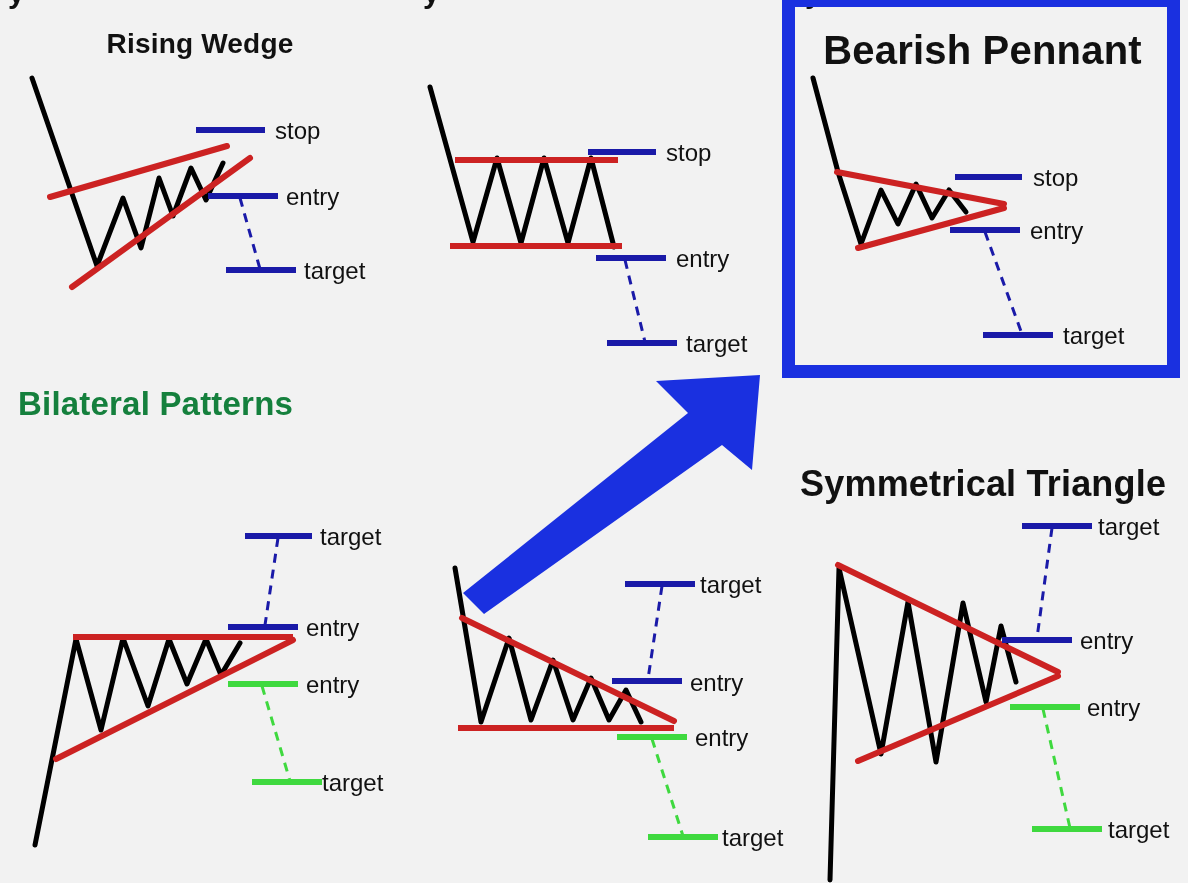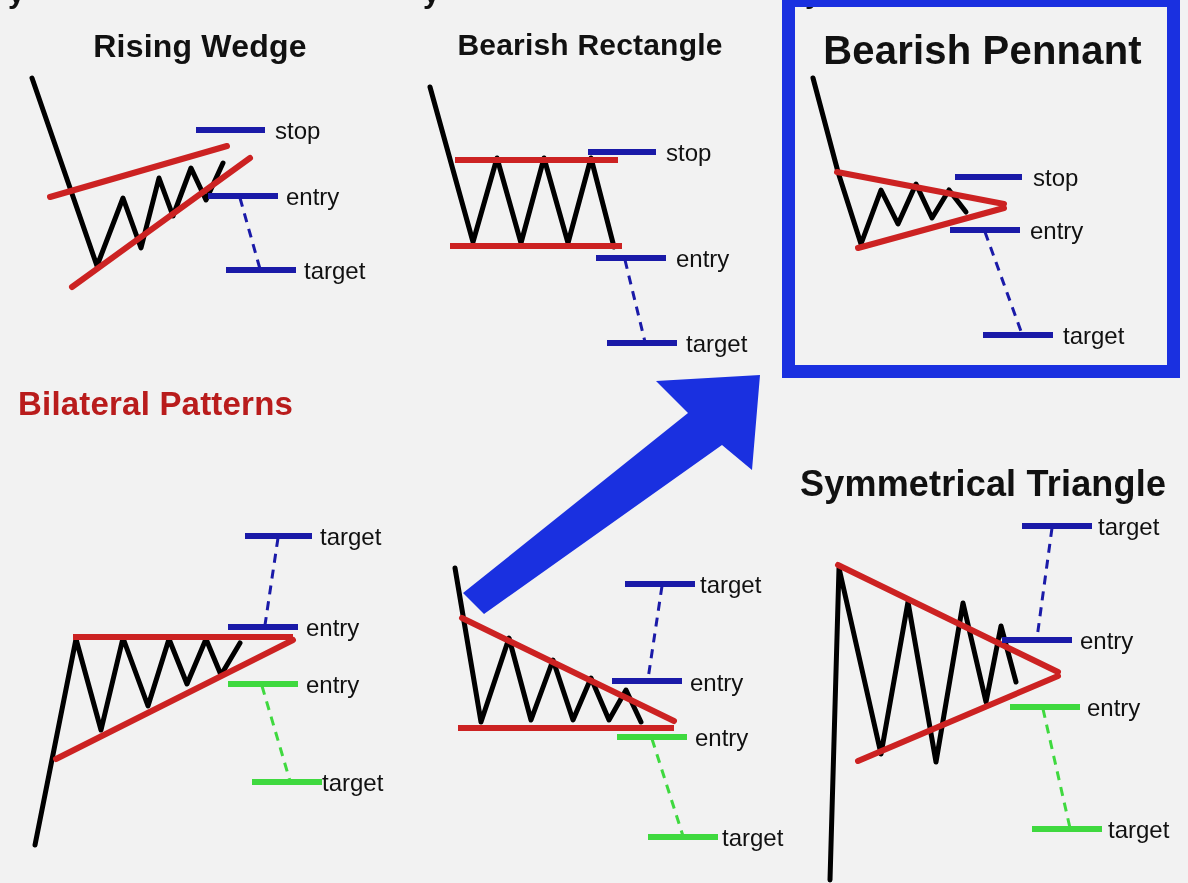--- a/index.html
+++ b/index.html
@@ -19,21 +19,21 @@
     position: absolute;
     font-weight: bold;
     color: #111111;
     white-space: nowrap;
     text-align: center;
     letter-spacing: 0.2px;
   }
   .section-head {
     position: absolute;
     font-weight: bold;
-    color: #b91c1c;
+    color: #15803d;
     white-space: nowrap;
     letter-spacing: 0.2px;
   }
   .lbl {
     position: absolute;
     color: #111111;
     white-space: nowrap;
     font-size: 24px;
   }
   svg { position: absolute; top: 0; left: 0; overflow: visible; }
@@ -52,21 +52,21 @@
 </style>
 </head>
 <body>
 
 <div id="stage">
 
   <div class="topcut" style="left:8px; top:-24px; font-size:30px;">y</div>
   <div class="topcut" style="left:423px; top:-24px; font-size:30px;">y</div>
   <div class="topcut" style="left:805px; top:-24px; font-size:30px;">y</div>
 
-  <div class="ptitle" style="left:0px; top:28px; width:400px; font-size:32px;text-align:center;">Rising Wedge</div>
+  <div class="ptitle" style="left:0px; top:28px; width:400px; font-size:28px;text-align:center;">Rising Wedge</div>
 
   <svg width="1188" height="883">
 
     <g>
       <polyline fill="none" stroke="#000000" stroke-width="5" stroke-linejoin="round" stroke-linecap="round" points="32,78 97,266 123,198 141,248 159,178 173,216 191,168 206,200 223,163"></polyline>
       <line x1="50" y1="197" x2="227" y2="146" stroke="#cc2222" stroke-width="6" stroke-linecap="round"></line>
       <line x1="72" y1="287" x2="250" y2="158" stroke="#cc2222" stroke-width="6" stroke-linecap="round"></line>
       <line x1="196" y1="130" x2="265" y2="130" stroke="#1a1aa8" stroke-width="6" stroke-linecap="butt"></line>
       <line x1="208" y1="196" x2="278" y2="196" stroke="#1a1aa8" stroke-width="6" stroke-linecap="butt"></line>
       <line x1="226" y1="270" x2="296" y2="270" stroke="#1a1aa8" stroke-width="6" stroke-linecap="butt"></line>
@@ -129,21 +129,20 @@
       <line x1="1043" y1="709" x2="1070" y2="828" stroke="#3fd93f" stroke-width="3" stroke-dasharray="9,7"></line>
     </g>
 
     <g>
       <polygon fill="#1a30e0" points="463,593 688,413 656,381 760,375 752,470 722,445 484,614"></polygon>
     </g>
   </svg>
 
   <div class="highlight-box" style="left:782px; top:-6px; width:398px; height:384px; border:13px solid #1a30e0;"></div>
 
-  <div class="ptitle" style="left:400px; top:28px; width:380px; font-size:30px;">Bearish Rectangle</div>
   <div class="ptitle" style="left:795px; top:28px; width:375px; font-size:40px;">Bearish Pennant</div>
 
   <div class="section-head" style="left:18px; top:385px; font-size:33px;">Bilateral Patterns</div>
 
   <div class="ptitle" style="left:800px; top:463px; width:360px; font-size:36px;">Symmetrical Triangle</div>
 
   <div class="lbl" style="left:275px; top:117px;">stop</div>
   <div class="lbl" style="left:286px; top:183px;">entry</div>
   <div class="lbl" style="left:304px; top:257px;">target</div>
 

